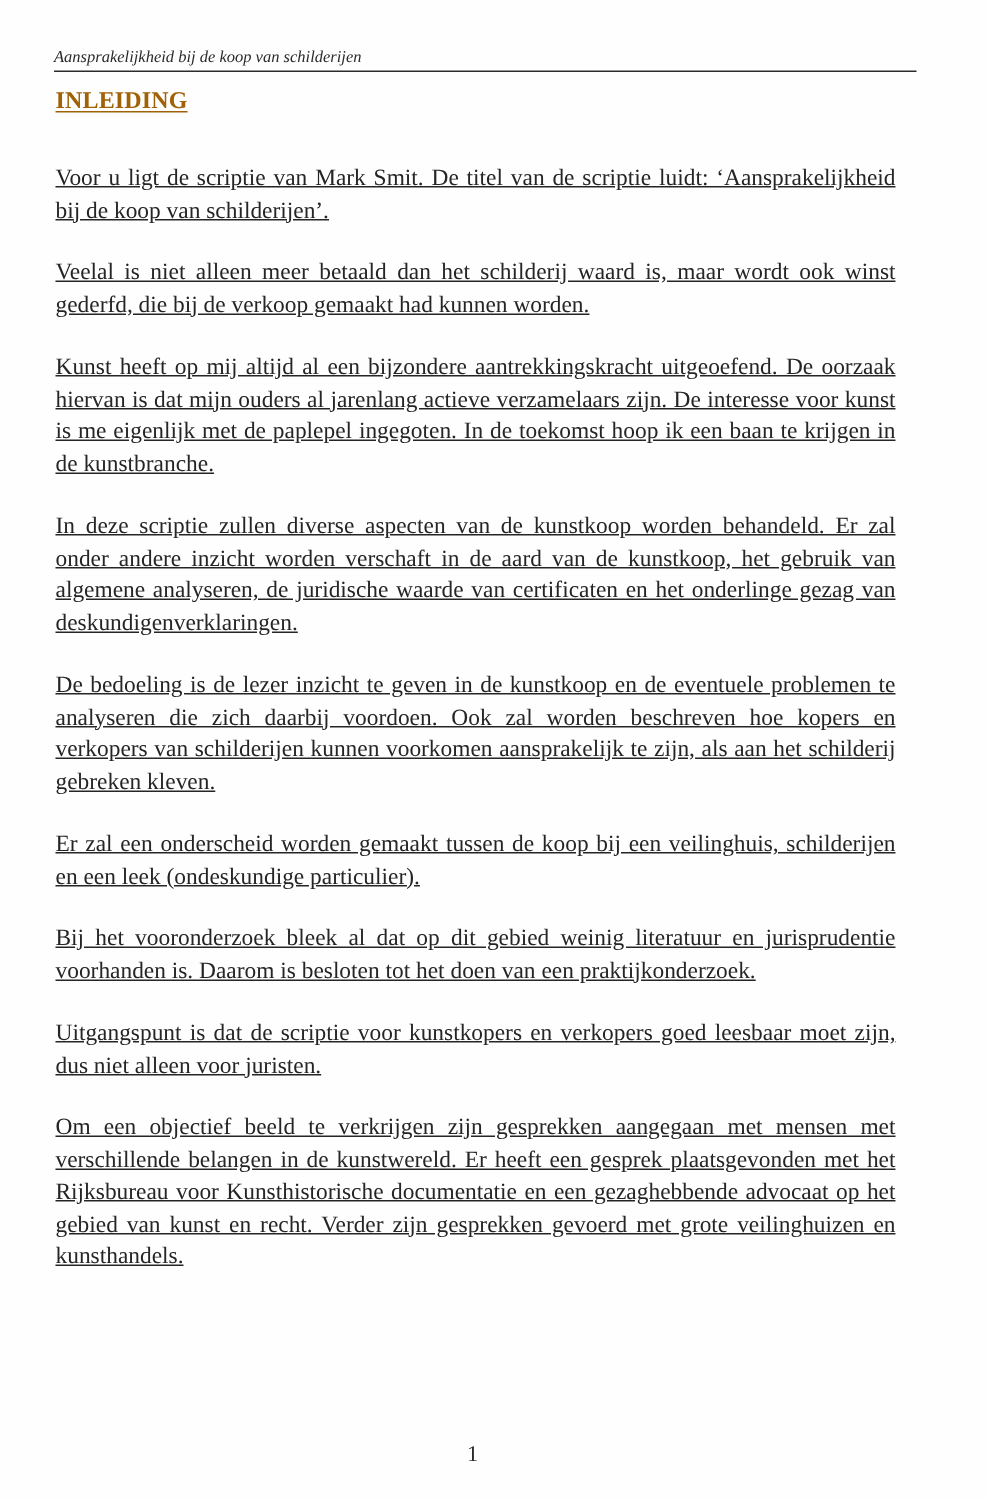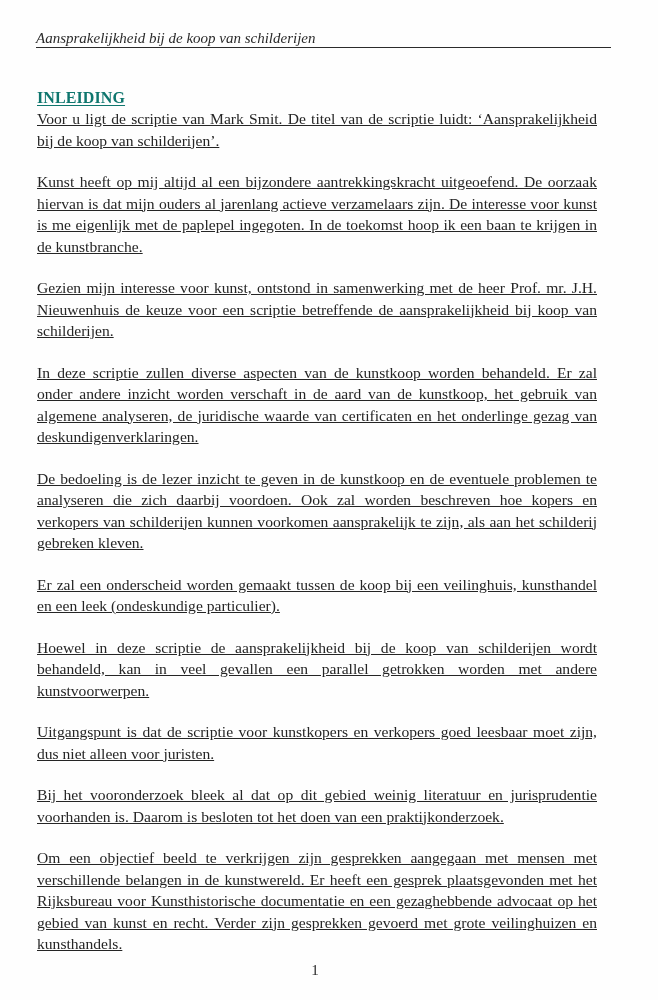--- a/index.html
+++ b/index.html
@@ -20,41 +20,41 @@
     left: 0; top: 0;
     width: 658px; height: 1000px;
     background: #fefefe;
   }
   .running-header {
     position: absolute;
     left: 36px;
     top: 30px;
     width: 574px;
     font-style: italic;
-    font-size: 15px;
+    font-size: 11px;
     line-height: 16px;
     color: #2a2a2a;
   }
   .header-rule {
     position: absolute;
     left: 36px;
     top: 47px;
     width: 575px;
     height: 0;
     border-top: 1.6px solid #2b2b2b;
   }
   .heading {
     position: absolute;
     left: 37px;
-    top: 89px;
+    top: 59px;
     font-weight: bold;
     font-size: 16px;
     text-decoration: underline;
     text-underline-offset: 2px;
-    color: #0f766e;
+    color: #a16207;
     letter-spacing: 0.1px;
   }
   .body-text {
     position: absolute;
     left: 37px;
     top: 108px;
     width: 560px;
     font-size: 15.6px;
     line-height: 21.5px;
     color: #252525;
@@ -78,25 +78,24 @@
 <body>
 
 <div class="page">
   <div class="running-header">Aansprakelijkheid bij de koop van schilderijen</div>
   <div class="header-rule"></div>
 
   <div class="heading">INLEIDING</div>
 
   <div class="body-text">
     <p>Voor u ligt de scriptie van Mark Smit. De titel van de scriptie luidt: ‘Aansprakelijkheid bij de koop van schilderijen’.</p>
+    <p>Veelal is niet alleen meer betaald dan het schilderij waard is, maar wordt ook winst gederfd, die bij de verkoop gemaakt had kunnen worden.</p>
     <p>Kunst heeft op mij altijd al een bijzondere aantrekkingskracht uitgeoefend. De oorzaak hiervan is dat mijn ouders al jarenlang actieve verzamelaars zijn. De interesse voor kunst is me eigenlijk met de paplepel ingegoten. In de toekomst hoop ik een baan te krijgen in de kunstbranche.</p>
-    <p>Gezien mijn interesse voor kunst, ontstond in samenwerking met de heer Prof. mr. J.H. Nieuwenhuis de keuze voor een scriptie betreffende de aansprakelijkheid bij koop van schilderijen.</p>
     <p>In deze scriptie zullen diverse aspecten van de kunstkoop worden behandeld. Er zal onder andere inzicht worden verschaft in de aard van de kunstkoop, het gebruik van algemene analyseren, de juridische waarde van certificaten en het onderlinge gezag van deskundigenverklaringen.</p>
     <p>De bedoeling is de lezer inzicht te geven in de kunstkoop en de eventuele problemen te analyseren die zich daarbij voordoen. Ook zal worden beschreven hoe kopers en verkopers van schilderijen kunnen voorkomen aansprakelijk te zijn, als aan het schilderij gebreken kleven.</p>
-    <p>Er zal een onderscheid worden gemaakt tussen de koop bij een veilinghuis, kunsthandel en een leek (ondeskundige particulier).</p>
-    <p>Hoewel in deze scriptie de aansprakelijkheid bij de koop van schilderijen wordt behandeld, kan in veel gevallen een parallel getrokken worden met andere kunstvoorwerpen.</p>
+    <p>Er zal een onderscheid worden gemaakt tussen de koop bij een veilinghuis, schilderijen en een leek (ondeskundige particulier).</p>
+    <p>Bij het vooronderzoek bleek al dat op dit gebied weinig literatuur en jurisprudentie voorhanden is. Daarom is besloten tot het doen van een praktijkonderzoek.</p>
     <p>Uitgangspunt is dat de scriptie voor kunstkopers en verkopers goed leesbaar moet zijn, dus niet alleen voor juristen.</p>
-    <p>Bij het vooronderzoek bleek al dat op dit gebied weinig literatuur en jurisprudentie voorhanden is. Daarom is besloten tot het doen van een praktijkonderzoek.</p>
     <p>Om een objectief beeld te verkrijgen zijn gesprekken aangegaan met mensen met verschillende belangen in de kunstwereld. Er heeft een gesprek plaatsgevonden met het Rijksbureau voor Kunsthistorische documentatie en een gezaghebbende advocaat op het gebied van kunst en recht. Verder zijn gesprekken gevoerd met grote veilinghuizen en kunsthandels.</p>
   </div>
 
   <div class="page-number">1</div>
 </div>
 
 </body></html>

